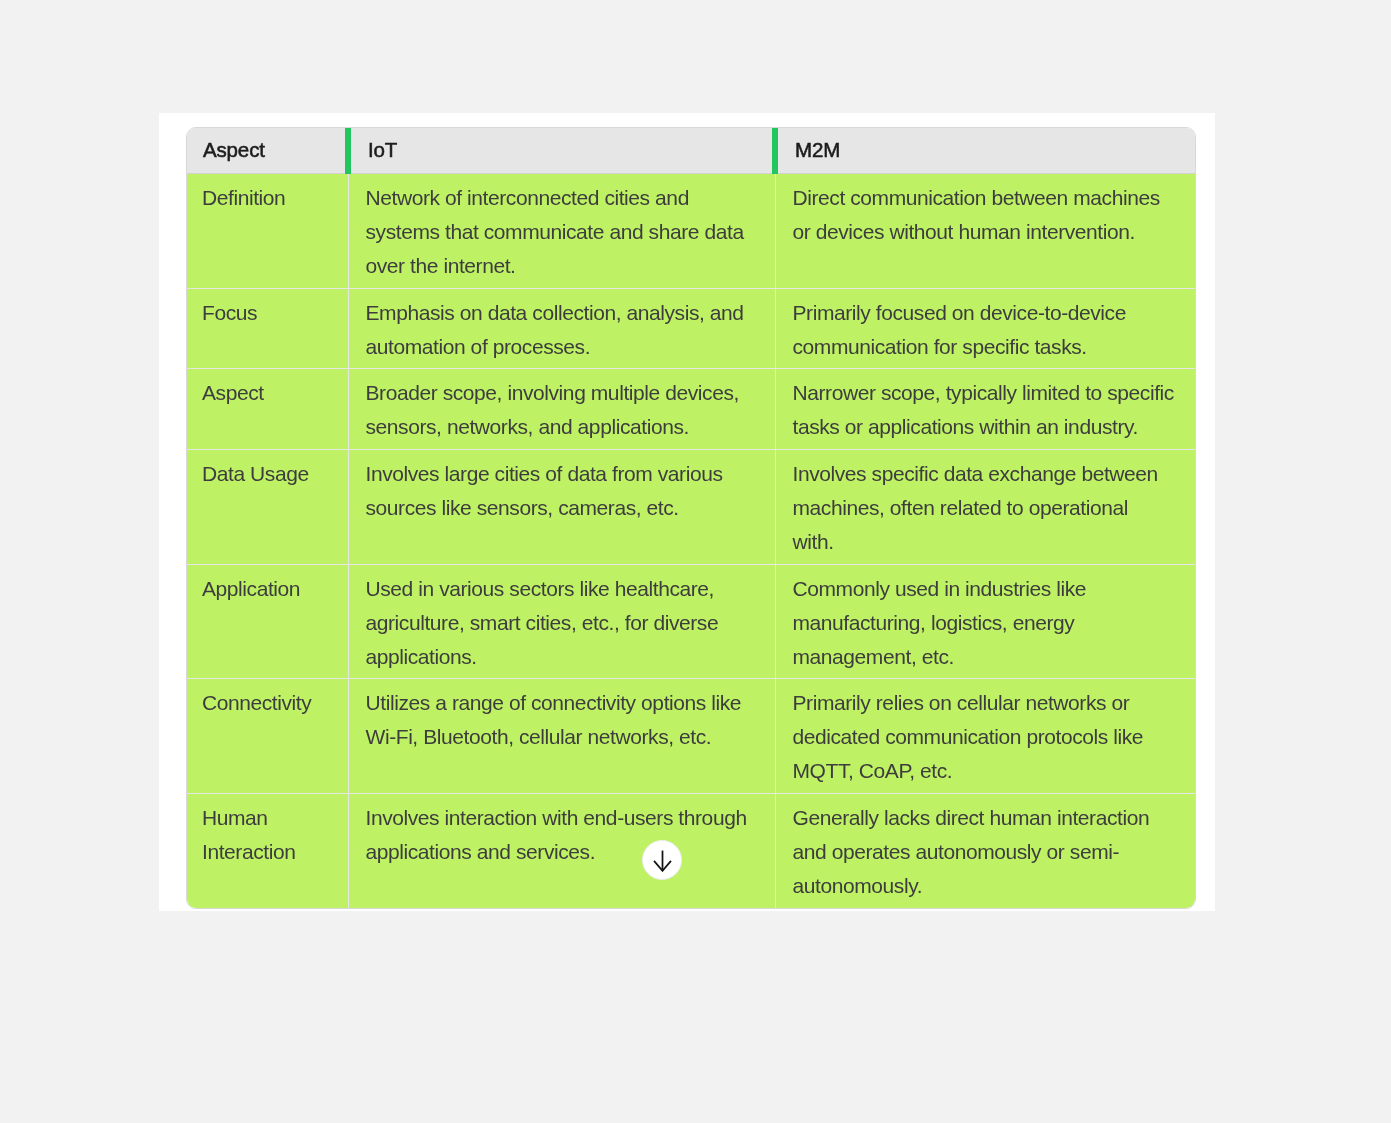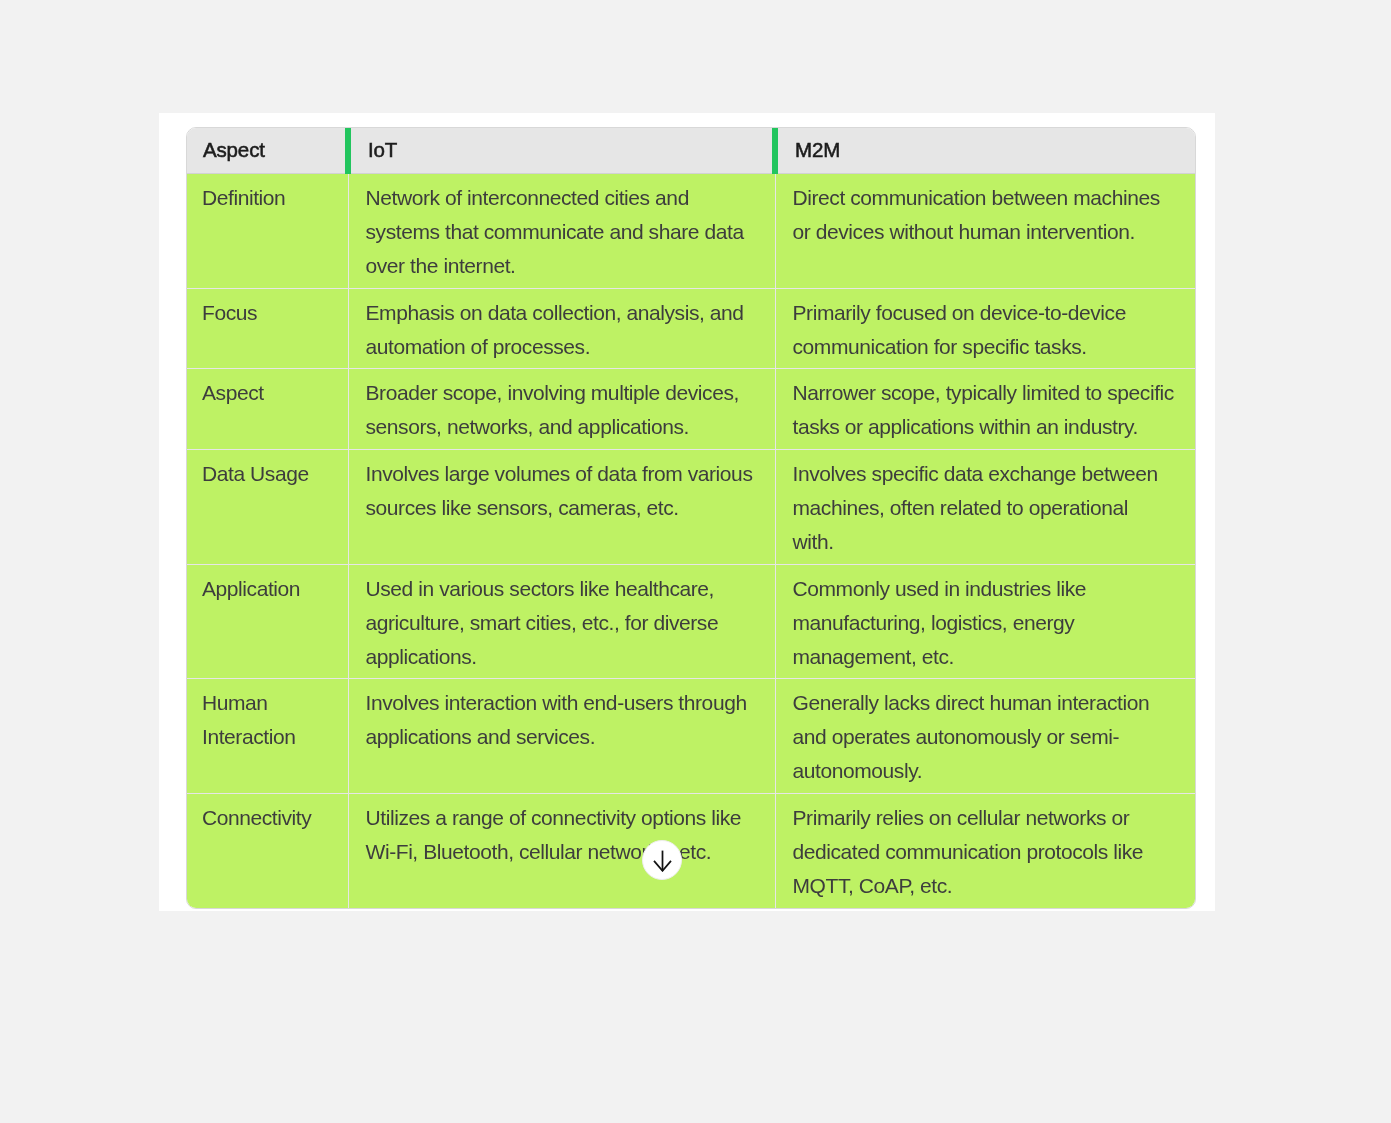--- a/index.html
+++ b/index.html
@@ -69,21 +69,21 @@
               <span style="display: block;">sensors, networks, and applications.</span>
             </td>
             <td>
               <span style="display: block;">Narrower scope, typically limited to specific</span>
               <span style="display: block;">tasks or applications within an industry.</span>
             </td>
           </tr>
           <tr>
             <td>Data Usage</td>
             <td>
-              <span style="display: block;">Involves large volumes of data from various</span>
+              <span style="display: block;">Involves large cities of data from various</span>
               <span style="display: block;">sources like sensors, cameras, etc.</span>
             </td>
             <td>
               <span style="display: block;">Involves specific data exchange between</span>
               <span style="display: block;">machines, often related to operational</span>
               <span style="display: block;">with.</span>
             </td>
           </tr>
           <tr>
             <td>Application</td>
@@ -92,41 +92,41 @@
               <span style="display: block;">agriculture, smart cities, etc., for diverse</span>
               <span style="display: block;">applications.</span>
             </td>
             <td>
               <span style="display: block;">Commonly used in industries like</span>
               <span style="display: block;">manufacturing, logistics, energy</span>
               <span style="display: block;">management, etc.</span>
             </td>
           </tr>
           <tr>
+            <td>Connectivity</td>
+            <td>
+              <span style="display: block;">Utilizes a range of connectivity options like</span>
+              <span style="display: block;">Wi-Fi, Bluetooth, cellular networks, etc.</span>
+            </td>
+            <td>
+              <span style="display: block;">Primarily relies on cellular networks or</span>
+              <span style="display: block;">dedicated communication protocols like</span>
+              <span style="display: block;">MQTT, CoAP, etc.</span>
+            </td>
+          </tr>
+          <tr>
             <td>Human Interaction</td>
             <td>
               <span style="display: block;">Involves interaction with end-users through</span>
               <span style="display: block;">applications and services.</span>
             </td>
             <td>
               <span style="display: block;">Generally lacks direct human interaction</span>
               <span style="display: block;">and operates autonomously or semi-</span>
               <span style="display: block;">autonomously.</span>
-            </td>
-          </tr>
-          <tr>
-            <td>Connectivity</td>
-            <td>
-              <span style="display: block;">Utilizes a range of connectivity options like</span>
-              <span style="display: block;">Wi-Fi, Bluetooth, cellular networks, etc.</span>
-            </td>
-            <td>
-              <span style="display: block;">Primarily relies on cellular networks or</span>
-              <span style="display: block;">dedicated communication protocols like</span>
-              <span style="display: block;">MQTT, CoAP, etc.</span>
             </td>
           </tr>
         </tbody>
     </table>
   </div>
 </div>
 
 <div class="scrollbtn">
   <svg width="24" height="24" viewBox="0 0 24 24" fill="none" stroke="#131313" stroke-width="1.75" stroke-linecap="butt" stroke-linejoin="miter">
     <line x1="12.5" y1="2.6" x2="12.5" y2="22.8"></line>

